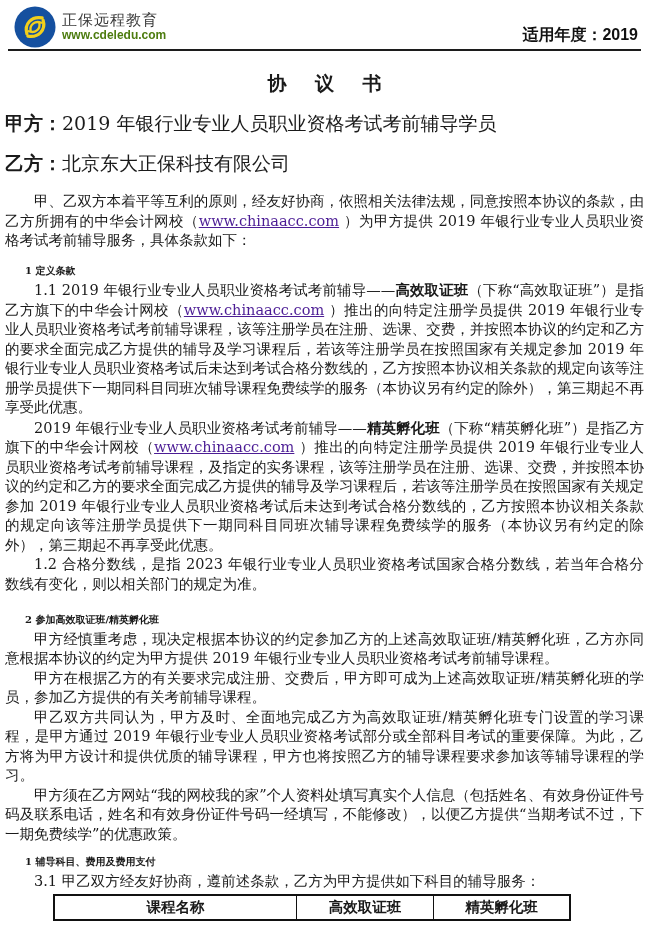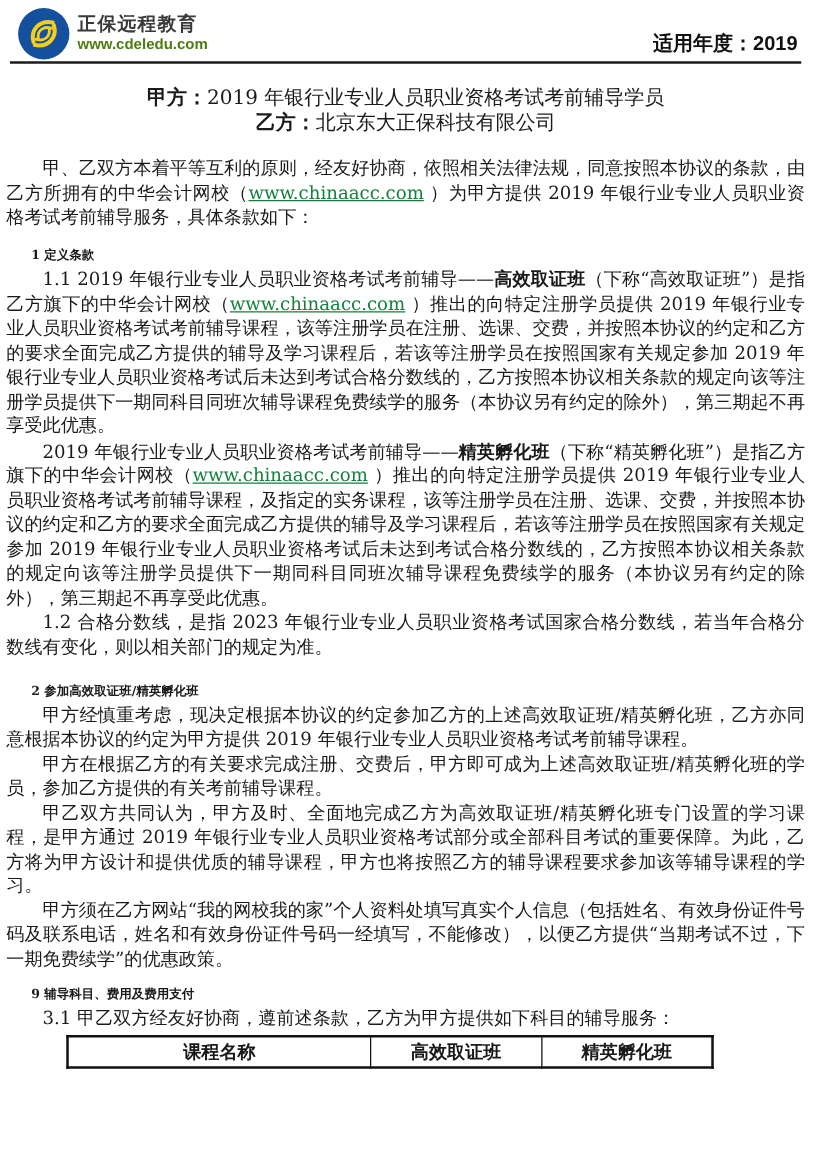--- a/index.html
+++ b/index.html
@@ -10,38 +10,38 @@
     padding:4px 6px 0 5px;
     font-family:"DejaVu Serif","Liberation Serif",serif;
     color:#1a1a1a;
     position:relative;
   }
   
   .hdr { display:flex; justify-content:space-between; align-items:flex-end; padding:0 2px 0 9px; height:44px; }
   .brand { display:flex; align-items:center; gap:6px; }
   .logo { width:42px; height:42px; display:block; }
   .brand-text { font-family:"Liberation Sans",sans-serif; line-height:1.1; }
-  .brand-name { font-size:15px; font-weight:bold; color:#3a3a3a; letter-spacing:1px; }
+  .brand-name { font-size:15px; font-weight:normal; color:#3a3a3a; letter-spacing:1px; }
   .brand-url { font-size:12px; font-weight:bold; color:#4d7c0f;text-align:center; }
   .year { font-family:"Liberation Sans",sans-serif; font-size:16px; font-weight:bold; color:#111; padding:0 4px 2px 0; }
   .rule { border-bottom:2px solid #1c1c1c; margin:1px 3px 0 3px; }
   
   .title { text-align:center; font-size:19px; font-weight:bold; letter-spacing:11px; text-indent:11px; margin-top:20px; }
   
-  .party { font-size:16px; line-height:19.5px;text-align:center; }
+  .party { font-size:19px; line-height:19.5px; }
   .party-a { margin-top:17px; }
-  .party-b { }
+  .party-b { margin-top:20px; }
   p.body { font-size:14.5px; line-height:19.5px; text-align:justify; }
   .indent { text-indent:2em; }
   .sec-h { font-size:10px; line-height:19.5px; font-weight:bold; text-indent:2em; }
   .mt-blank { margin-top:19px; }
   .mt-sec1 { margin-top:10px; }
   .mt-sec2 { margin-top:16px; }
   .mt-sec3 { margin-top:8px; }
-  .link { color:#15803d; text-decoration:underline; cursor:pointer; }
+  .link { color:#4c1d95; text-decoration:underline; cursor:pointer; }
   b.run { font-weight:bold; }
   
   .fee-table {
     border-collapse:collapse;
     width:518px;
     margin:3px 0 0 48px;
     font-size:14.5px;
     border:2px solid #111;
   }
   .fee-table th, .fee-table td {
@@ -73,20 +73,21 @@
       </svg>
       <div class="brand-text">
         <div class="brand-name">正保远程教育</div>
         <div class="brand-url">www.cdeledu.com</div>
       </div>
     </div>
     <div class="year">适用年度：2019</div>
   </header>
   <div class="rule"></div>
 
+  <h1 class="title">协 议 书</h1>
 
   <p class="party party-a"><b class="run">甲方：</b><span>2019 年银行业专业人员职业资格考试考前辅导学员</span></p>
 
   <p class="party party-b"><b class="run">乙方：</b><span>北京东大正保科技有限公司</span></p>
 
   <p class="body indent mt-blank"><span>甲、乙双方本着平等互利的原则，经友好协商，依照相关法律法规，同意按照本协议的条款，由乙方所拥有的中华会计网校（</span><a class="link">www.chinaacc.com</a><span> ）为甲方提供 2019 年银行业专业人员职业资格考试考前辅导服务，具体条款如下：</span></p>
 
   <h2 class="sec-h mt-sec1">1 定义条款</h2>
 
   <p class="body indent"><span>1.1 2019 年银行业专业人员职业资格考试考前辅导——</span><b class="run">高效取证班</b><span>（下称“高效取证班”）是指乙方旗下的中华会计网校（</span><a class="link">www.chinaacc.com</a><span> ）推出的向特定注册学员提供 2019 年银行业专业人员职业资格考试考前辅导课程，该等注册学员在注册、选课、交费，并按照本协议的约定和乙方的要求全面完成乙方提供的辅导及学习课程后，若该等注册学员在按照国家有关规定参加 2019 年银行业专业人员职业资格考试后未达到考试合格分数线的，乙方按照本协议相关条款的规定向该等注册学员提供下一期同科目同班次辅导课程免费续学的服务（本协议另有约定的除外），第三期起不再享受此优惠。</span></p>
@@ -96,21 +97,21 @@
 
   <p class="body indent">1.2 合格分数线，是指 2023 年银行业专业人员职业资格考试国家合格分数线，若当年合格分数线有变化，则以相关部门的规定为准。</p>
 
   <h2 class="sec-h mt-sec2">2 参加高效取证班/精英孵化班</h2>
 
   <p class="body indent">甲方经慎重考虑，现决定根据本协议的约定参加乙方的上述高效取证班/精英孵化班，乙方亦同意根据本协议的约定为甲方提供 2019 年银行业专业人员职业资格考试考前辅导课程。</p>
   <p class="body indent">甲方在根据乙方的有关要求完成注册、交费后，甲方即可成为上述高效取证班/精英孵化班的学员，参加乙方提供的有关考前辅导课程。</p>
   <p class="body indent">甲乙双方共同认为，甲方及时、全面地完成乙方为高效取证班/精英孵化班专门设置的学习课程，是甲方通过 2019 年银行业专业人员职业资格考试部分或全部科目考试的重要保障。为此，乙方将为甲方设计和提供优质的辅导课程，甲方也将按照乙方的辅导课程要求参加该等辅导课程的学习。</p>
   <p class="body indent">甲方须在乙方网站“我的网校我的家”个人资料处填写真实个人信息（包括姓名、有效身份证件号码及联系电话，姓名和有效身份证件号码一经填写，不能修改），以便乙方提供“当期考试不过，下一期免费续学”的优惠政策。</p>
 
-  <h2 class="sec-h mt-sec3">9 辅导科目、费用及费用支付</h2>
+  <h2 class="sec-h mt-sec3">1 辅导科目、费用及费用支付</h2>
 
   <p class="body indent">3.1 甲乙双方经友好协商，遵前述条款，乙方为甲方提供如下科目的辅导服务：</p>
 
   <table class="fee-table">
     <thead>
       <tr>
         <th class="col-1">课程名称</th>
         <th class="col-2">高效取证班</th>
         <th class="col-3">精英孵化班</th>
       </tr>

